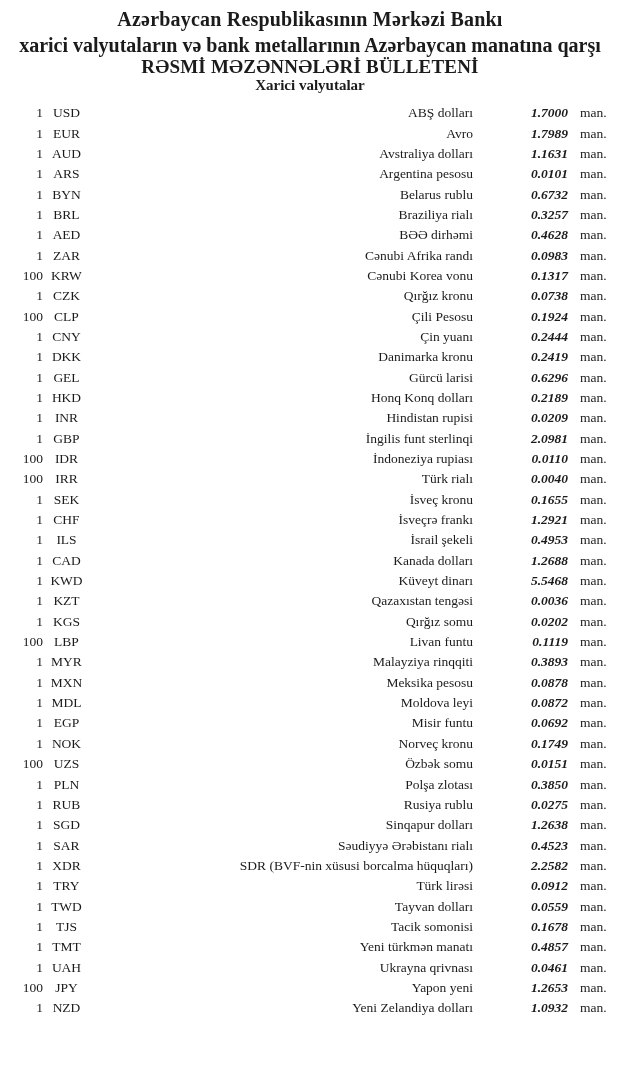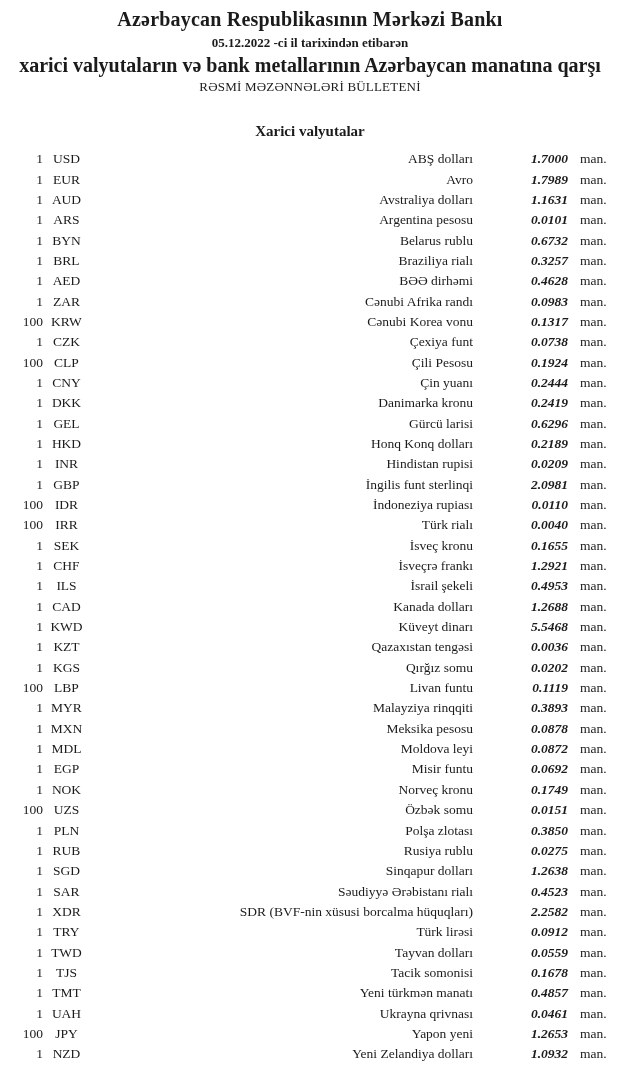--- a/index.html
+++ b/index.html
@@ -27,33 +27,32 @@
     font-weight: bold;
     margin-top: 4px;
   }
   .sub1 {
     font-size: 20px;
     line-height: 19px;
     font-weight: bold;
     margin-top: 5px;
   }
   .sub2 {
-    font-size: 13px;
+    font-size: 19px;
     line-height: 19px;
-    font-weight: normal;
+    font-weight: bold;
     margin-top: 2px;
     letter-spacing: 0.2px;
   }
 
   .section-title {
     text-align: center;
     font-size: 15px;
     line-height: 19px;
     font-weight: bold;
-    margin-top: 26px;
   }
 
   
   .rates-table { margin-top: 8px; }
   .row {
     display: grid;
     grid-template-columns: 43px 47px 1fr 95px 52px;
     height: 20.35px;
     align-items: center;
     font-size: 13.5px;
@@ -63,21 +62,20 @@
   .name  { text-align: right; padding-left: 4px; white-space: nowrap; }
   .rate  { text-align: right; font-weight: bold; font-style: italic; }
   .unit  { text-align: left; padding-left: 12px; }
 </style>
 </head>
 <body>
 
 <div class="page">
   <header class="doc-header">
     <div class="title">Azərbaycan Respublikasının Mərkəzi Bankı</div>
-    <div class="date-line">05.12.2022 -ci il tarixindən etibarən</div>
     <div class="sub1">xarici valyutaların və bank metallarının Azərbaycan manatına qarşı</div>
     <div class="sub2">RƏSMİ MƏZƏNNƏLƏRİ BÜLLETENİ</div>
   </header>
 
   <div class="section-title">Xarici valyutalar</div>
 
   <div class="rates-table" id="rates-table">
       <div class="row">
         <span class="qty">1</span>
         <span class="code">USD</span>
@@ -137,21 +135,21 @@
       <div class="row">
         <span class="qty">100</span>
         <span class="code">KRW</span>
         <span class="name">Cənubi Korea vonu</span>
         <span class="rate">0.1317</span>
         <span class="unit">man.</span>
       </div>
       <div class="row">
         <span class="qty">1</span>
         <span class="code">CZK</span>
-        <span class="name">Çexiya funt</span>
+        <span class="name">Qırğız kronu</span>
         <span class="rate">0.0738</span>
         <span class="unit">man.</span>
       </div>
       <div class="row">
         <span class="qty">100</span>
         <span class="code">CLP</span>
         <span class="name">Çili Pesosu</span>
         <span class="rate">0.1924</span>
         <span class="unit">man.</span>
       </div>

